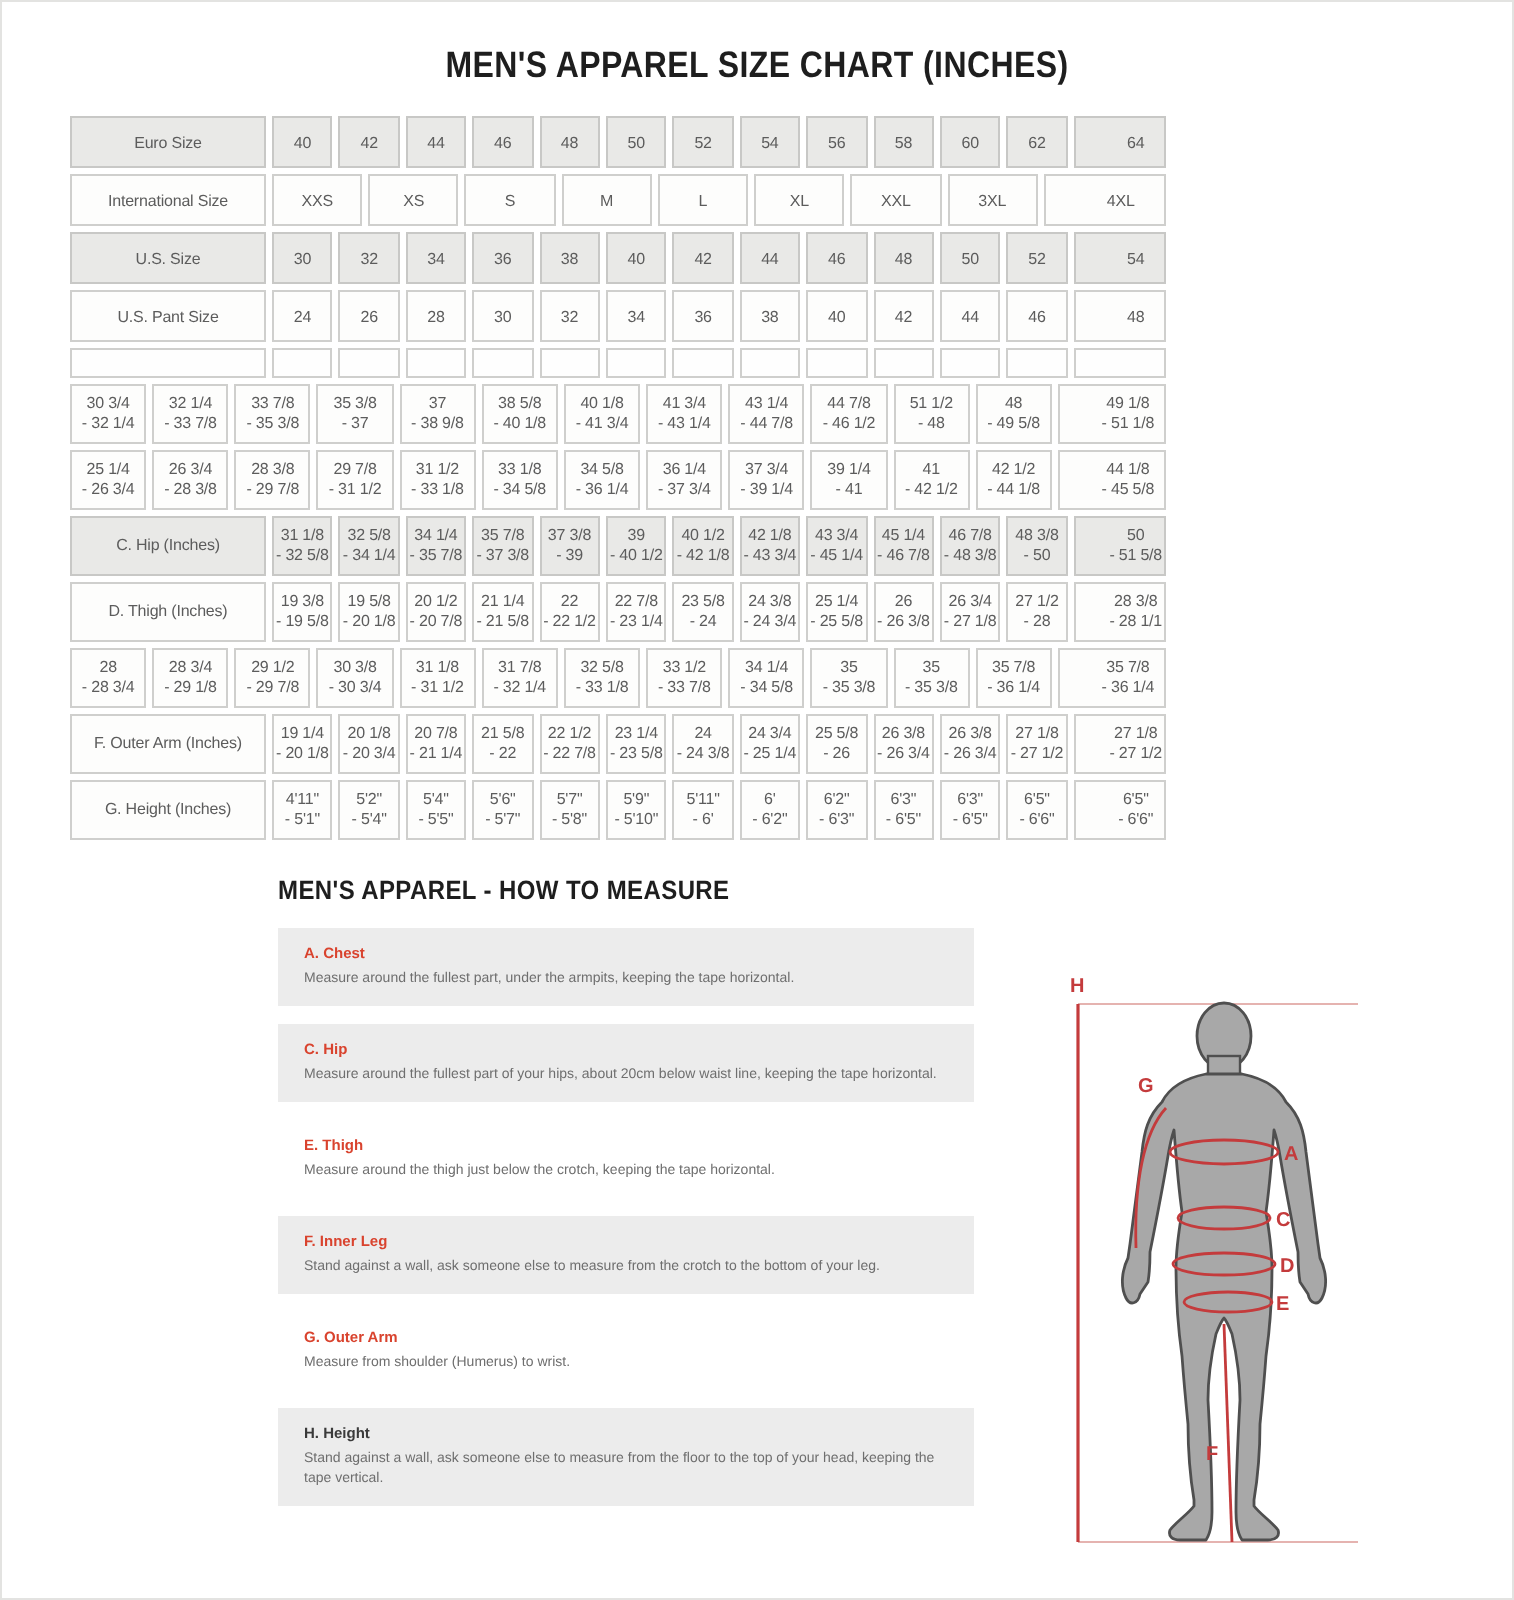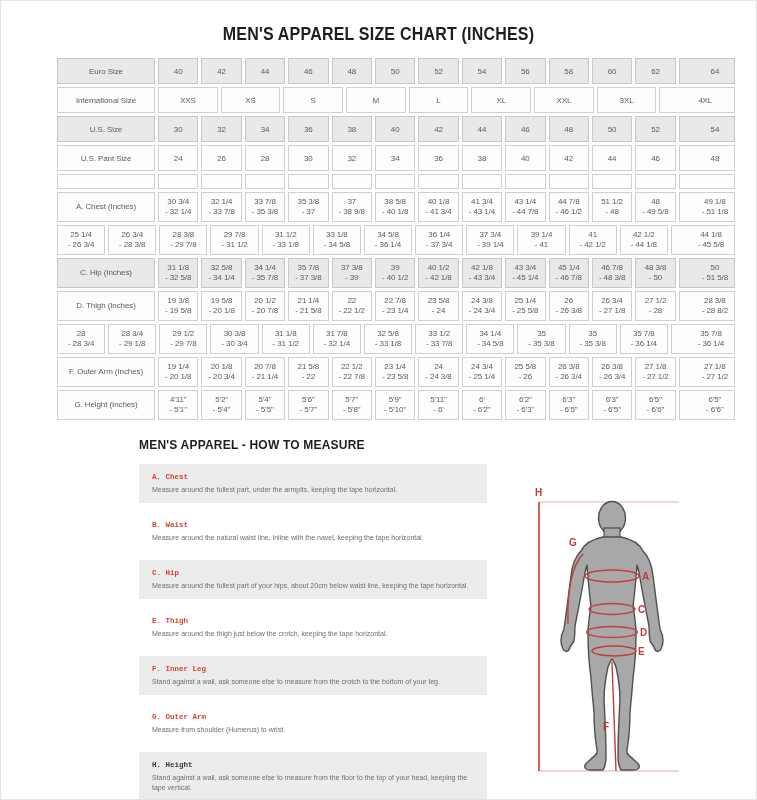--- a/index.html
+++ b/index.html
@@ -15,21 +15,21 @@
   .chart-title{
     margin-top:24px;
     text-align:center;
     font-size:16px;
     font-weight:bold;
     color:#1e1e1e;
     letter-spacing:.2px;
     transform:scaleY(1.15);
   }
   
-  .size-table{width:678px;margin:15px 0 0 56px;}
+  .size-table{width:548px;margin:15px 0 0 34px;}
   .t-row{display:flex;margin-bottom:3px;}
   .label-cell{flex:0 0 96px;margin-right:3px;}
   .cells{flex:1;display:flex;align-items:flex-end;}
   .cells .cell{flex:1 1 0;min-width:0;margin-right:3px;}
   .cells .cell:last-child{margin-right:0;padding-left:16px;}
   .cell{
     border:1px solid #cfcfcd;
     background:#fdfdfc;
     color:#5c5c5c;
     font-size:8px;
@@ -50,21 +50,21 @@
     font-weight:bold;
     color:#1e1e1e;
     letter-spacing:.2px;
     transform:scaleY(1.1);
     transform-origin:left center;
   }
   .measure-area{display:flex;margin:12px 40px 0 138px;}
   .sections{width:348px;flex:0 0 348px;}
   .m-block{padding:8px 13px;margin-bottom:9px;background:#ffffff;}
   .m-block.shaded{background:#ececec;}
-  .m-head{font-size:7.5px;font-weight:bold;color:#d9432e;line-height:10px;margin-bottom:3px;font-family:Liberation Mono, monospace;}
+  .m-head{font-size:7.5px;font-weight:bold;color:#d9432e;line-height:10px;margin-bottom:3px;}
   .m-head.dark{color:#3a3a3a;}
   .m-text{font-size:7px;color:#6e6e6e;line-height:10px;}
   .figure-wrap{flex:1;display:flex;justify-content:center;align-items:flex-start;}
   .figure-wrap svg{margin-top:2px;}
 </style>
 </head>
 <body>
 
 <div class="chart-title">MEN'S APPAREL SIZE CHART (INCHES)</div>
 
@@ -149,21 +149,20 @@
         <div class="cell data-cell"></div>
         <div class="cell data-cell"></div>
         <div class="cell data-cell"></div>
         <div class="cell data-cell"></div>
         <div class="cell data-cell"></div>
         <div class="cell data-cell"></div>
         <div class="cell data-cell"></div>
       </div>
     </div>
     <div class="t-row row-range">
-      <div class="cell label-cell">A. Chest (Inches)</div>
       <div class="cells">
         <div class="cell data-cell">
           <div>30 3/4</div>
           <div>- 32 1/4</div>
         </div>
         <div class="cell data-cell">
           <div>32 1/4</div>
           <div>- 33 7/8</div>
         </div>
         <div class="cell data-cell">
@@ -371,21 +370,21 @@
         <div class="cell data-cell">
           <div>26 3/4</div>
           <div>- 27 1/8</div>
         </div>
         <div class="cell data-cell">
           <div>27 1/2</div>
           <div>- 28</div>
         </div>
         <div class="cell data-cell">
           <div>28 3/8</div>
-          <div>- 28 8/2</div>
+          <div>- 28 1/1</div>
         </div>
       </div>
     </div>
     <div class="t-row row-range">
       <div class="cells">
         <div class="cell data-cell">
           <div>28</div>
           <div>- 28 3/4</div>
         </div>
         <div class="cell data-cell">
@@ -554,24 +553,20 @@
     </div>
   </div>
 
 <div class="measure-title">MEN'S APPAREL - HOW TO MEASURE</div>
 
 <div class="measure-area">
   <div class="sections">
       <div class="m-block shaded">
         <div class="m-head">A. Chest</div>
         <div class="m-text">Measure around the fullest part, under the armpits, keeping the tape horizontal.</div>
-      </div>
-      <div class="m-block">
-        <div class="m-head">B. Waist</div>
-        <div class="m-text">Measure around the natural waist line, inline with the navel, keeping the tape horizontal.</div>
       </div>
       <div class="m-block shaded">
         <div class="m-head">C. Hip</div>
         <div class="m-text">Measure around the fullest part of your hips, about 20cm below waist line, keeping the tape horizontal.</div>
       </div>
       <div class="m-block">
         <div class="m-head">E. Thigh</div>
         <div class="m-text">Measure around the thigh just below the crotch, keeping the tape horizontal.</div>
       </div>
       <div class="m-block shaded">

